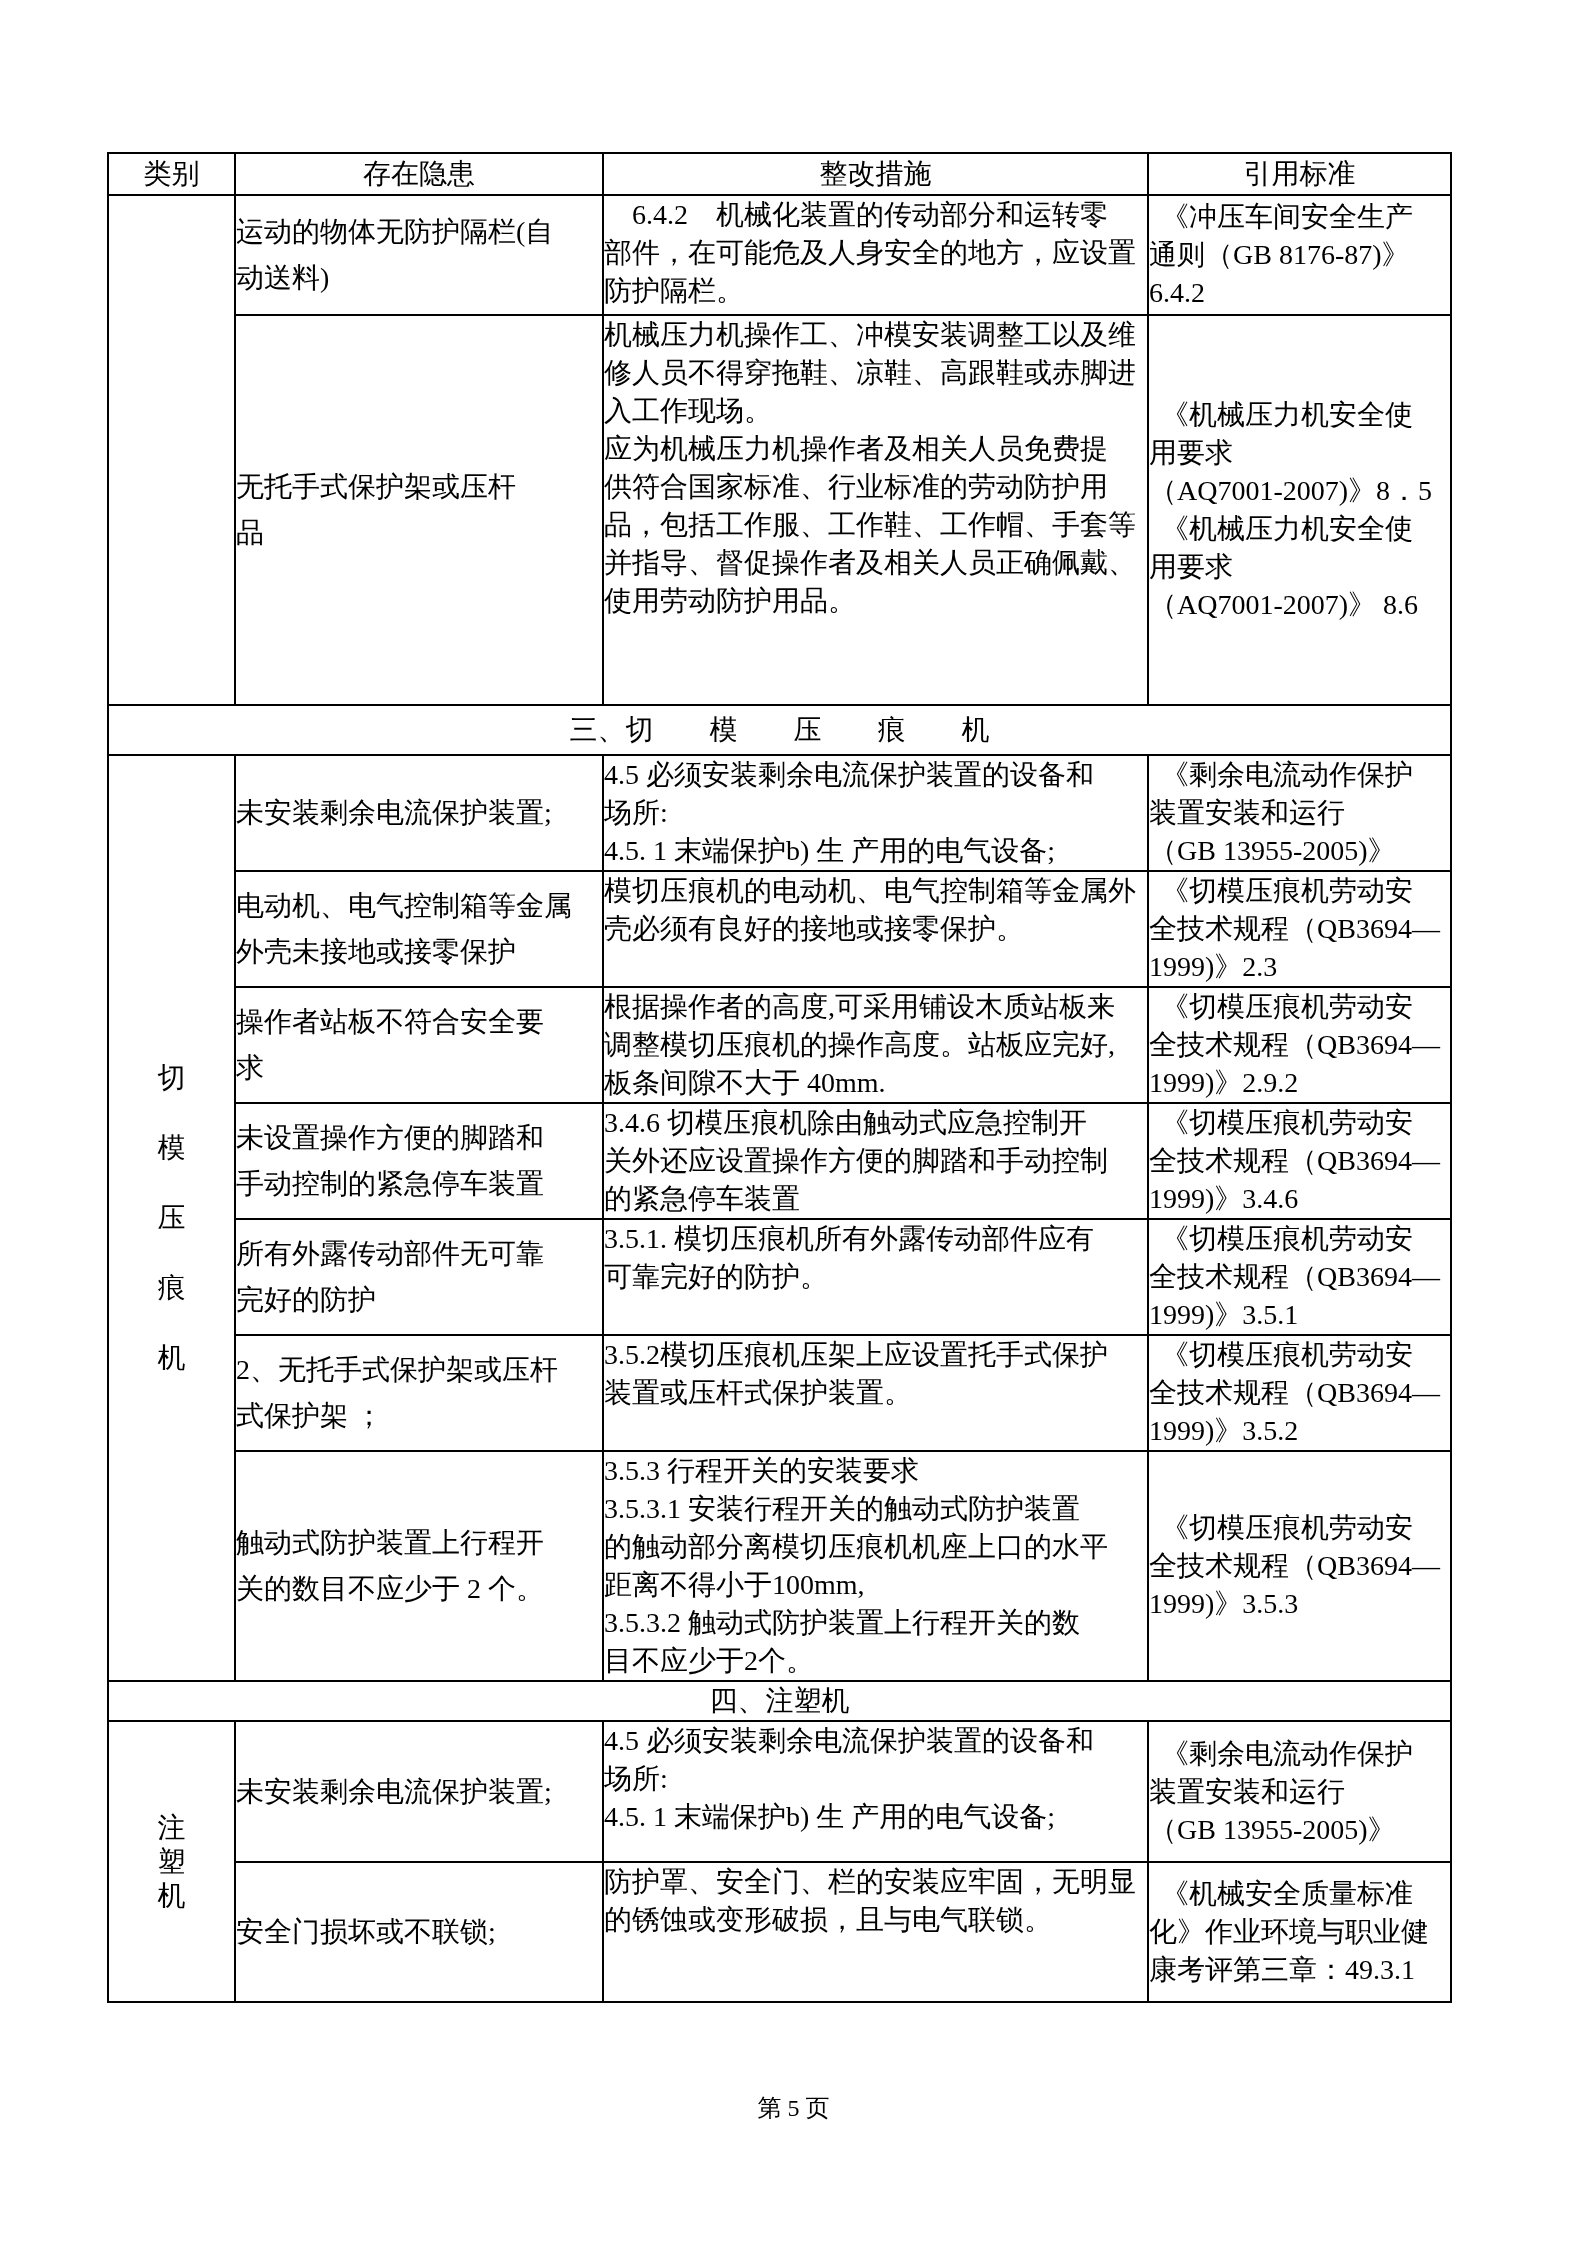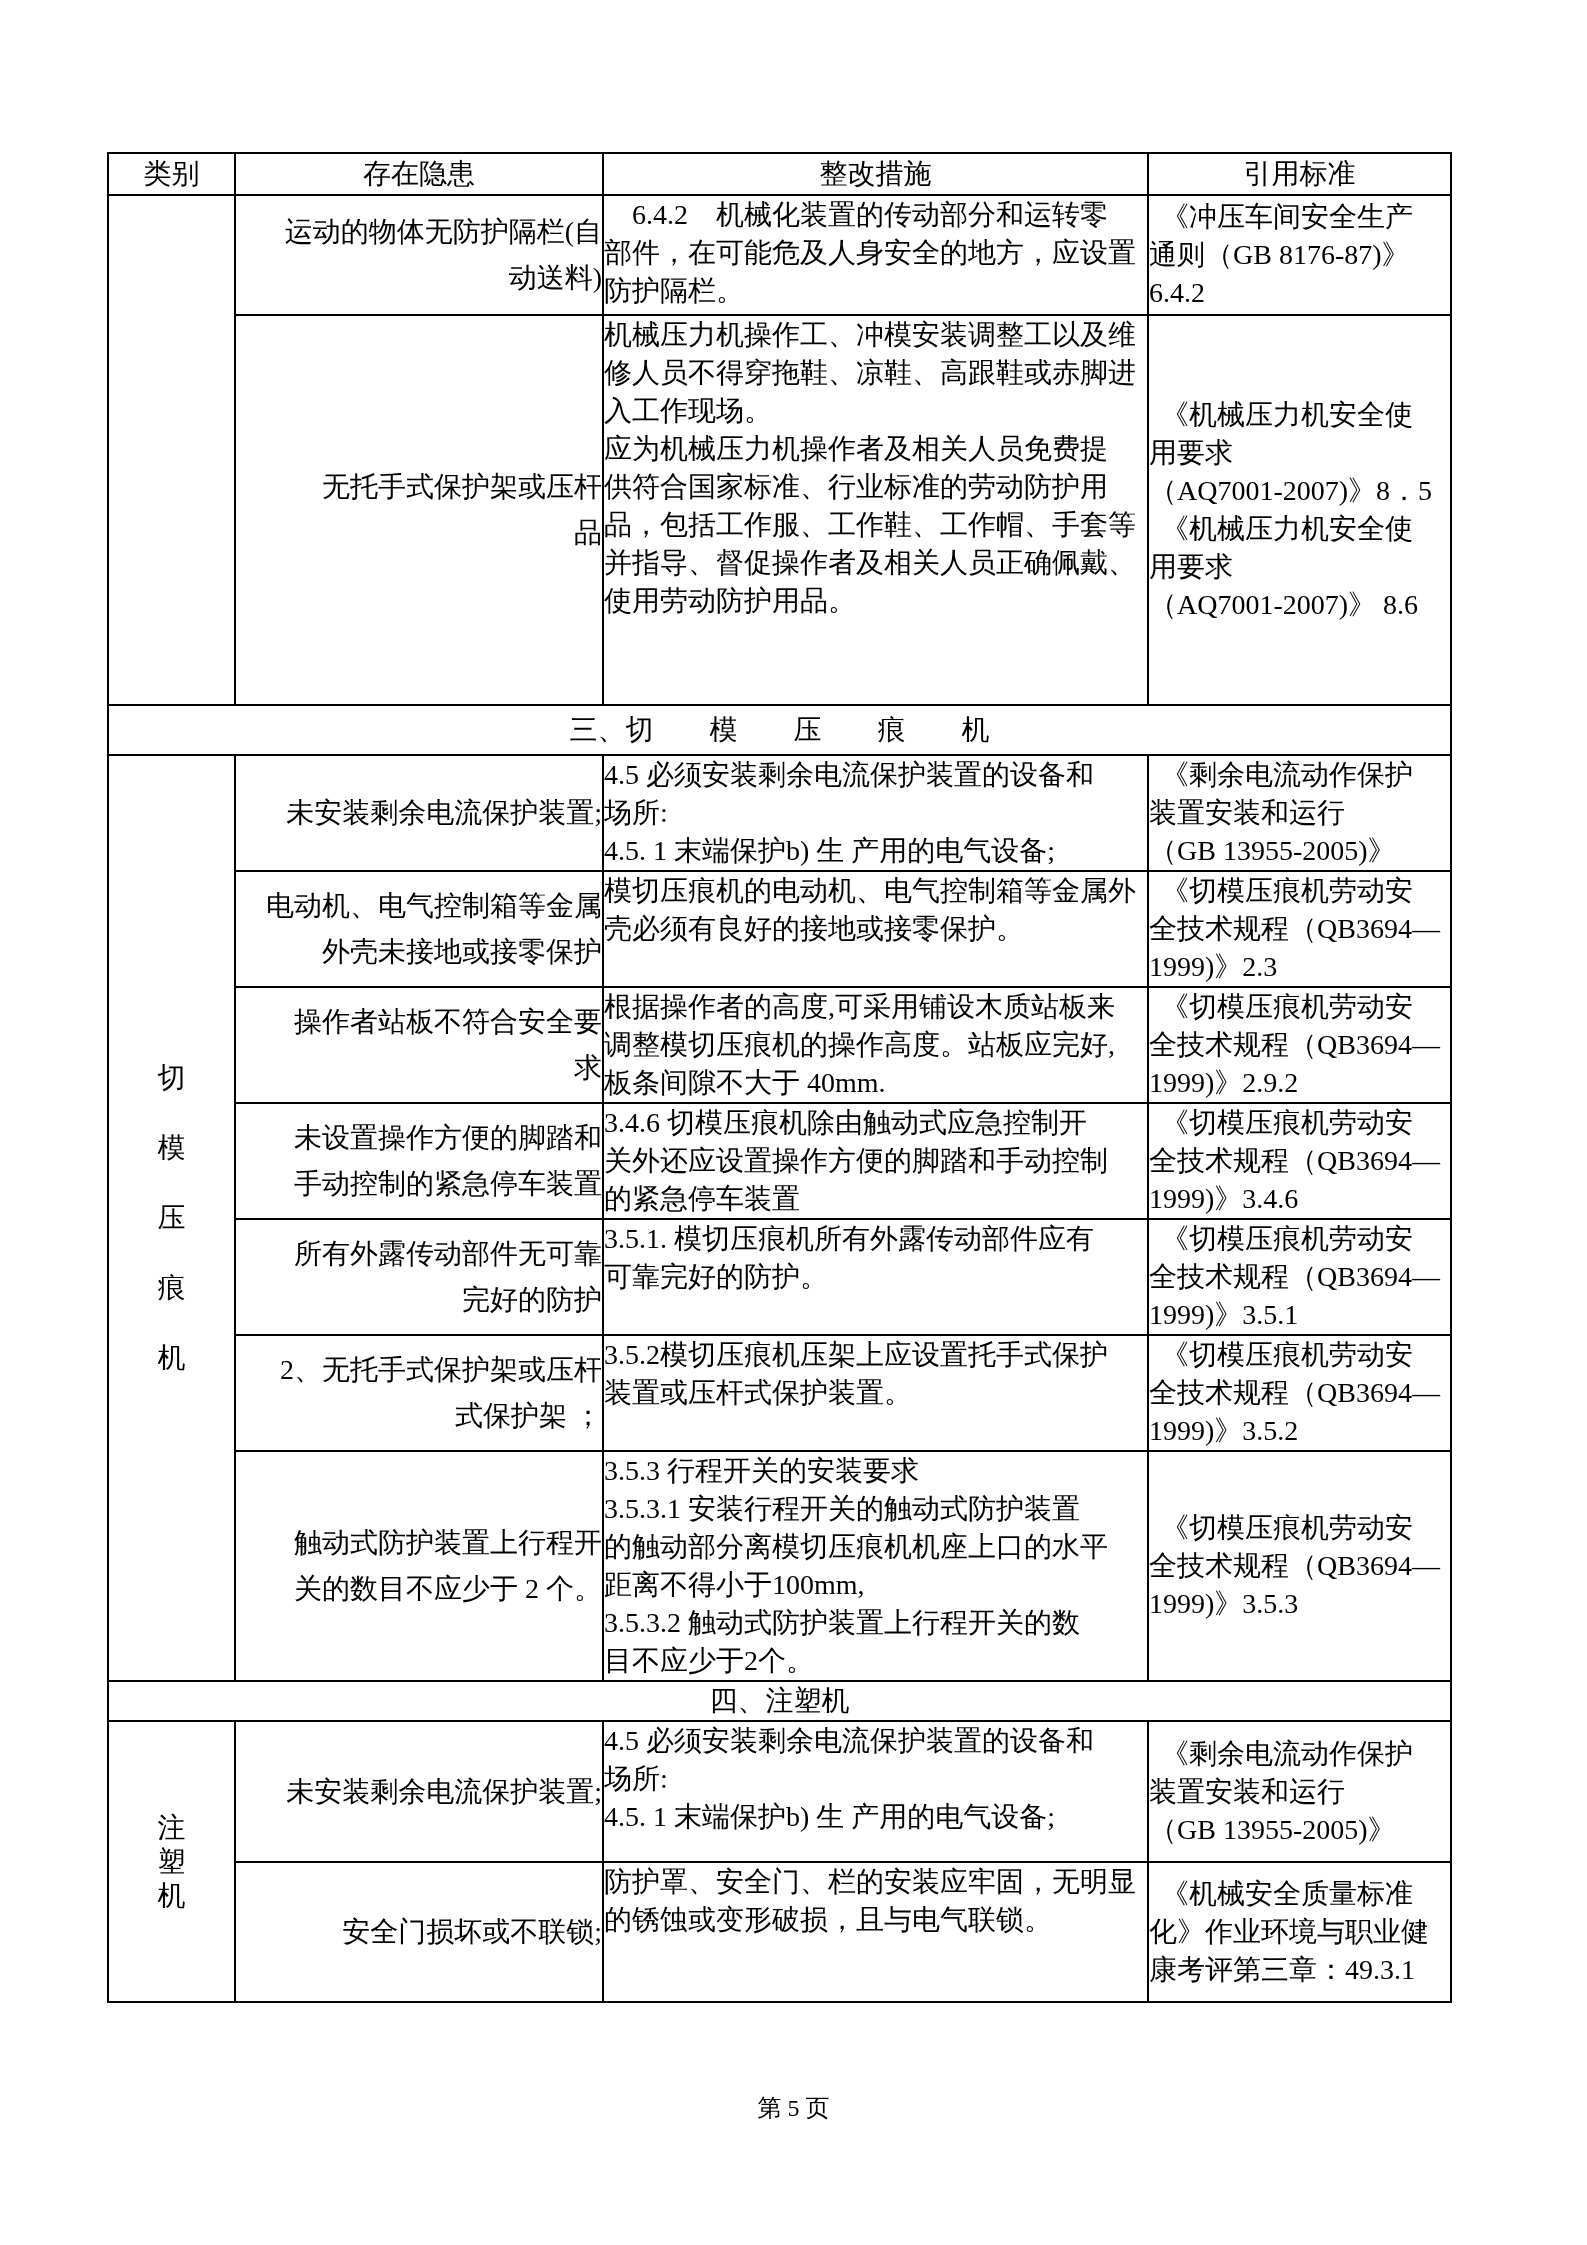--- a/index.html
+++ b/index.html
@@ -22,21 +22,21 @@
   .doc-table th{
     height:40px;text-align:center;vertical-align:middle;position:relative;
   }
   .cell-category{
     text-align:center;vertical-align:middle;
   }
   .cell-category .cat-char{display:block;}
   .cat-spread .cat-char{line-height:70px;}
   .cat-tight .cat-char{line-height:34px;}
   .cell-hazard{
-    vertical-align:middle;padding:6px 8px 6px 12px;text-align:right;
+    vertical-align:middle;padding:6px 8px 6px 12px;
   }
   .cell-hazard .text-line{line-height:46px;white-space:pre;}
   .cell-measures{
     vertical-align:top;padding:8px 4px 8px 10px;
   }
   .cell-measures .text-line{line-height:38px;white-space:pre;}
   .cell-standard{
     vertical-align:middle;padding:6px 2px 6px 8px;position:relative;
   }
   .cell-standard .text-line{line-height:38px;white-space:pre;}

